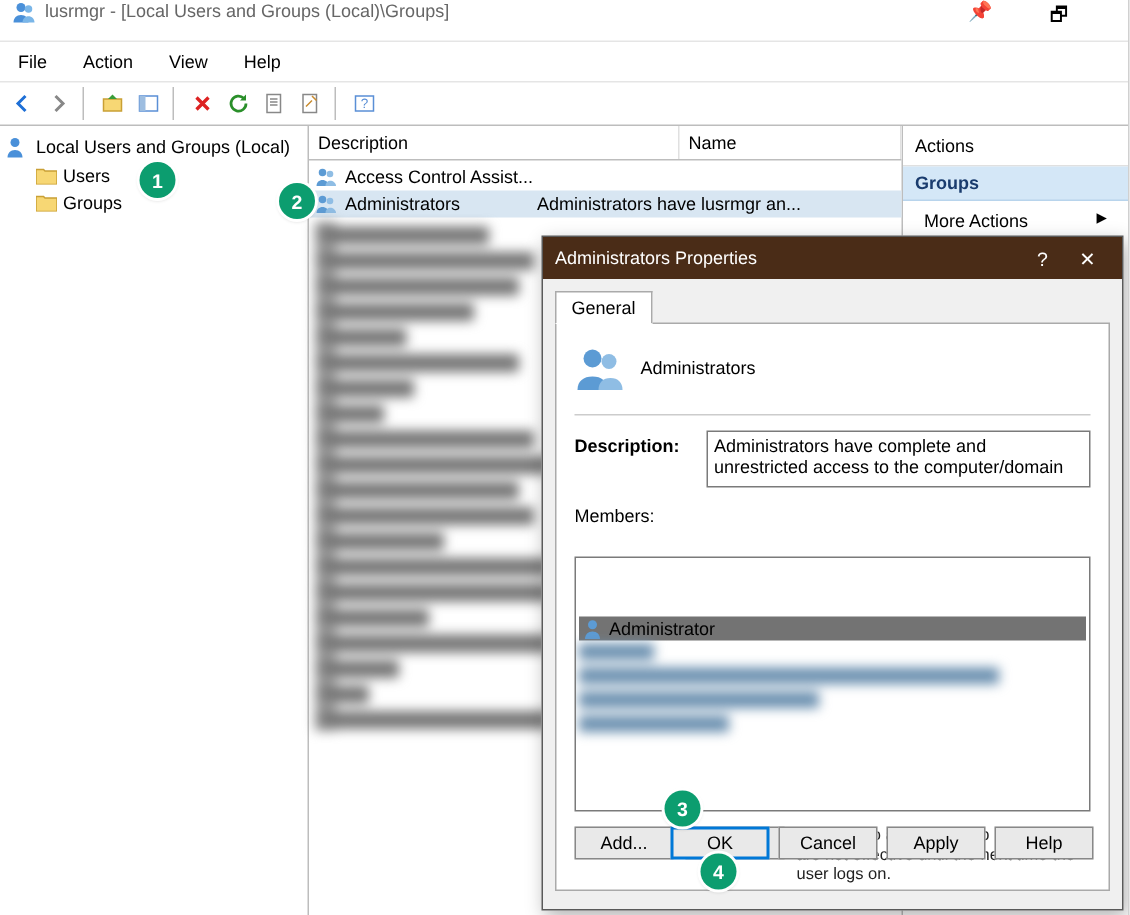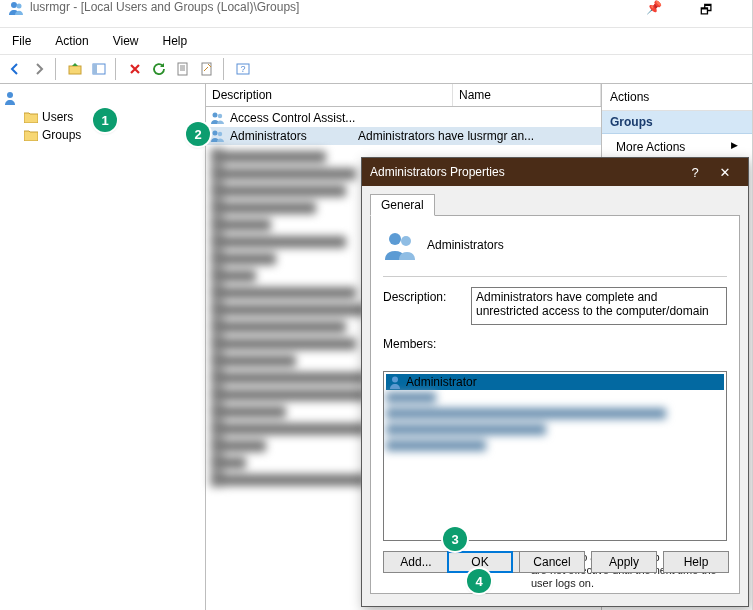--- a/index.html
+++ b/index.html
@@ -59,26 +59,26 @@
   .dlg-title .dt-text { flex: 1; }
   .dlg-title .dt-btn { width: 30px; text-align: center; font-size: 13px; }
   .dlg-body { padding: 8px; }
   .tab-strip { border-bottom: 1px solid #aaa; display: flex; }
   .tab { background: #fff; border: 1px solid #aaa; border-bottom: 1px solid #fff; padding: 3px 10px; margin-bottom: -1px; font-size: 12px; }
   .tab-content { background: #fff; border: 1px solid #aaa; border-top: none; padding: 12px 12px 10px; height: 378px; position: relative; }
   .grp-head { display: flex; align-items: center; gap: 10px; margin-bottom: 14px; }
   .grp-head svg { width: 34px; height: 34px; }
   .hr { border-top: 1px solid #ccc; margin: 4px 0 10px; }
   .desc-row { display: flex; align-items: flex-start; gap: 10px; margin-bottom: 12px; }
-  .desc-row label { width: 78px; padding-top: 3px; }
+  .desc-row label { width: 78px; padding-top: 3px; font-weight: bold; }
   .desc-row textarea { flex: 1; height: 38px; font-family: inherit; font-size: 12px; padding: 2px 4px; resize: none; border: 1px solid #7a7a7a; }
   .members-label { margin-bottom: 20px; }
   .members-box { border: 1px solid #7a7a7a; background: #fff; height: 170px; padding: 2px; overflow: hidden; }
   .member-row { display: flex; align-items: center; gap: 4px; padding: 1px 2px; }
-  .member-row.sel { background: #0369a1; }
+  .member-row.sel { background: #737373; margin-top: 37px; }
   .member-row svg { width: 14px; height: 14px; }
   .members-blur { margin-top: 2px; filter: blur(4px); }
   .members-blur .mb { height: 14px; margin: 2px 0; }
   .members-blur .mb span { display: inline-block; height: 11px; background: #6a8faf; }
   .dlg-footer-row { display: flex; align-items: flex-start; gap: 8px; margin-top: 10px; }
   .dlg-footer-row .note { font-size: 11px; color: #222; flex: 1; line-height: 1.2; }
   .wbtn { min-width: 66px; height: 22px; border: 1px solid #888; background: #e9e9e9; font-family: inherit; font-size: 12px; padding: 0 8px; }
   .wbtn:disabled { color: #888; }
   .wbtn.default { border: 1px solid #0078d7; box-shadow: inset 0 0 0 1px #0078d7; }
   .dlg-buttons { position: absolute; right: 10px; bottom: 20px; display: flex; gap: 6px; }
@@ -165,20 +165,21 @@
 </div>
 
 <div class="main">
 
   <div class="tree-panel">
     <div class="tree-root">
       <svg width="16" height="16" viewBox="0 0 16 16">
           <circle cx="6" cy="5" r="3" fill="#4a90d9"></circle>
           <path d="M1 15c0-3 2-5 5-5s5 2 5 5z" fill="#4a90d9"></path>
         </svg>
+      <span>Local Users and Groups (Local)</span>
     </div>
     <div class="tree-child">
       <svg class="folder-icon" viewBox="0 0 14 11">
           <path d="M0 1h5l1 1h8v9H0z" fill="#f7d774" stroke="#c9a035"></path>
         </svg>
       <span>Users</span>
     </div>
     <div class="tree-child">
       <svg class="folder-icon" viewBox="0 0 14 11">
           <path d="M0 1h5l1 1h8v9H0z" fill="#f7d774" stroke="#c9a035"></path>

